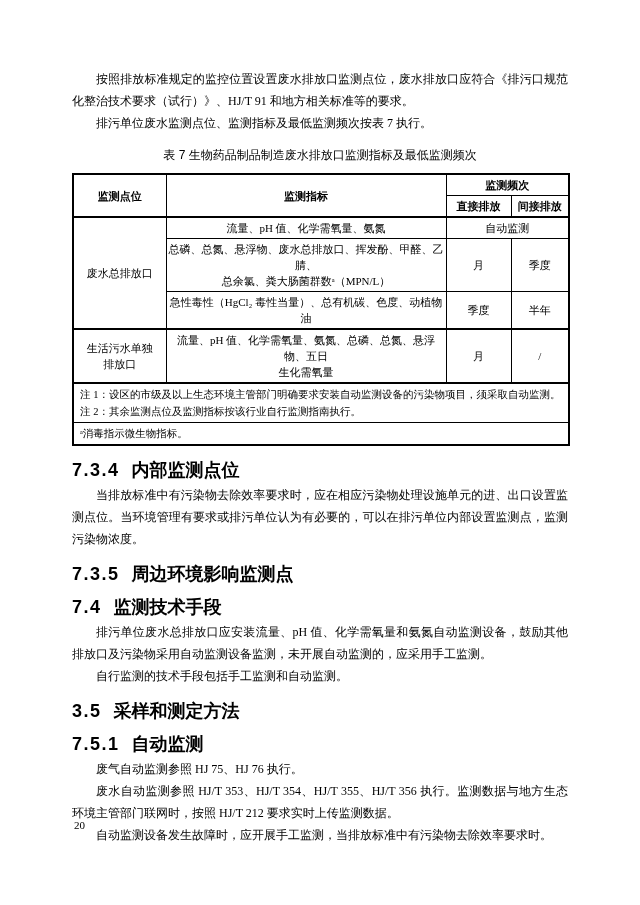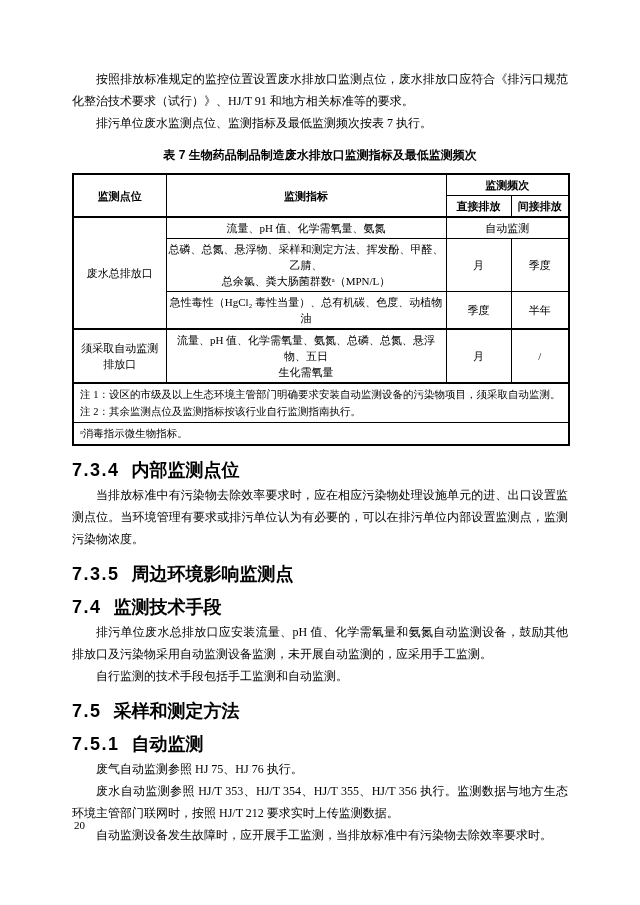--- a/index.html
+++ b/index.html
@@ -16,21 +16,21 @@
     line-height: 22px;
     padding: 68px 72px 0 72px;
     overflow: hidden;
   }
   p.body-para {
     text-indent: 2em;
     text-align: justify;
   }
   .table-title {
     font-family: "Liberation Sans", "DejaVu Sans", sans-serif;
-    font-weight: bold;
+    font-weight: normal;
     font-size: 12px;
     text-align: center;
     margin: 11px 0 8px 0;
     line-height: 20px;
   }
   table.monitor {
     width: 100%;
     table-layout: fixed;
     border-collapse: collapse;
     border: 2px solid #000;
@@ -105,33 +105,33 @@
         <td class="th">直接排放</td>
         <td class="th">间接排放</td>
       </tr>
 
       <tr class="thick-top">
         <td rowspan="3">废水总排放口</td>
         <td>流量、pH 值、化学需氧量、氨氮</td>
         <td colspan="2">自动监测</td>
       </tr>
       <tr>
-        <td class="pre">总磷、总氮、悬浮物、采样和测定方法、挥发酚、甲醛、乙腈、
+        <td class="pre">总磷、总氮、悬浮物、废水总排放口、挥发酚、甲醛、乙腈、
 总余氯、粪大肠菌群数ᵃ（MPN/L）</td>
         <td>月</td>
         <td>季度</td>
       </tr>
       <tr>
         <td>急性毒性（HgCl₂ 毒性当量）、总有机碳、色度、动植物油</td>
         <td>季度</td>
         <td>半年</td>
       </tr>
 
       <tr class="thick-top">
-        <td class="pre">须采取自动监测
+        <td class="pre">生活污水单独
 排放口</td>
         <td class="pre">流量、pH 值、化学需氧量、氨氮、总磷、总氮、悬浮物、五日
 生化需氧量</td>
         <td>月</td>
         <td>/</td>
       </tr>
 
       <tr class="thick-top">
         <td colspan="4" class="notes-cell">
           <div>注 1：设区的市级及以上生态环境主管部门明确要求安装自动监测设备的污染物项目，须采取自动监测。</div>
@@ -153,21 +153,21 @@
     <span class="num">7.3.5</span><span>周边环境影响监测点</span>
   </h3>
 
   <h3 class="sec-heading">
     <span class="num">7.4</span><span>监测技术手段</span>
   </h3>
   <p class="body-para">排污单位废水总排放口应安装流量、pH 值、化学需氧量和氨氮自动监测设备，鼓励其他排放口及污染物采用自动监测设备监测，未开展自动监测的，应采用手工监测。</p>
   <p class="body-para">自行监测的技术手段包括手工监测和自动监测。</p>
 
   <h3 class="sec-heading">
-    <span class="num">7.5</span><span>采样和测定方法</span>
+    <span class="num">3.5</span><span>采样和测定方法</span>
   </h3>
 
   <h3 class="sec-heading">
     <span class="num">7.5.1</span><span>自动监测</span>
   </h3>
   <p class="body-para">废气自动监测参照 HJ 75、HJ 76 执行。</p>
   <p class="body-para">废水自动监测参照 HJ/T 353、HJ/T 354、HJ/T 355、HJ/T 356 执行。监测数据与地方生态环境主管部门联网时，按照 HJ/T 212 要求实时上传监测数据。</p>
   <p class="body-para">自动监测设备发生故障时，应开展手工监测，当排放标准中有污染物去除效率要求时。</p>
 
   <div class="page-num">20</div>

